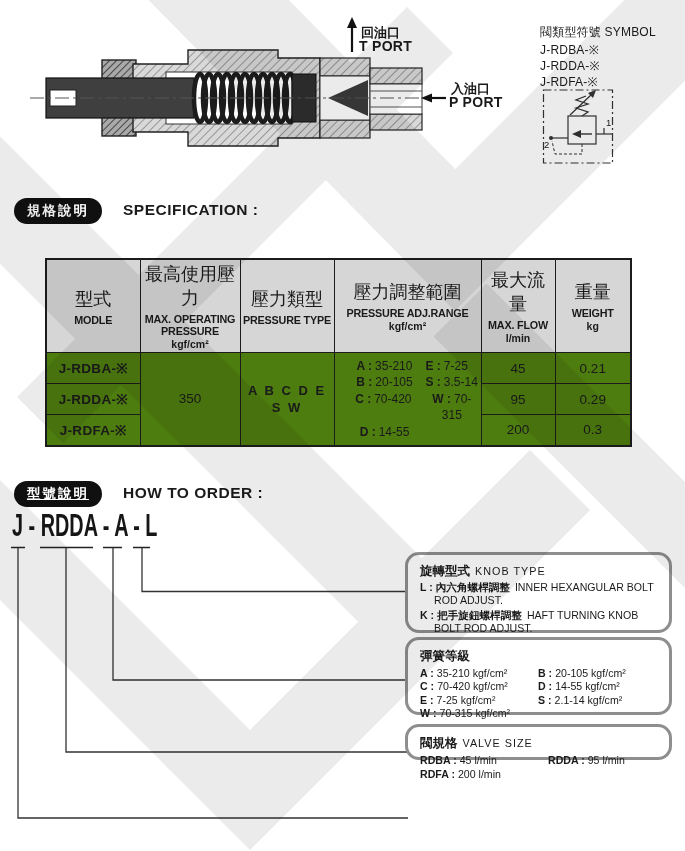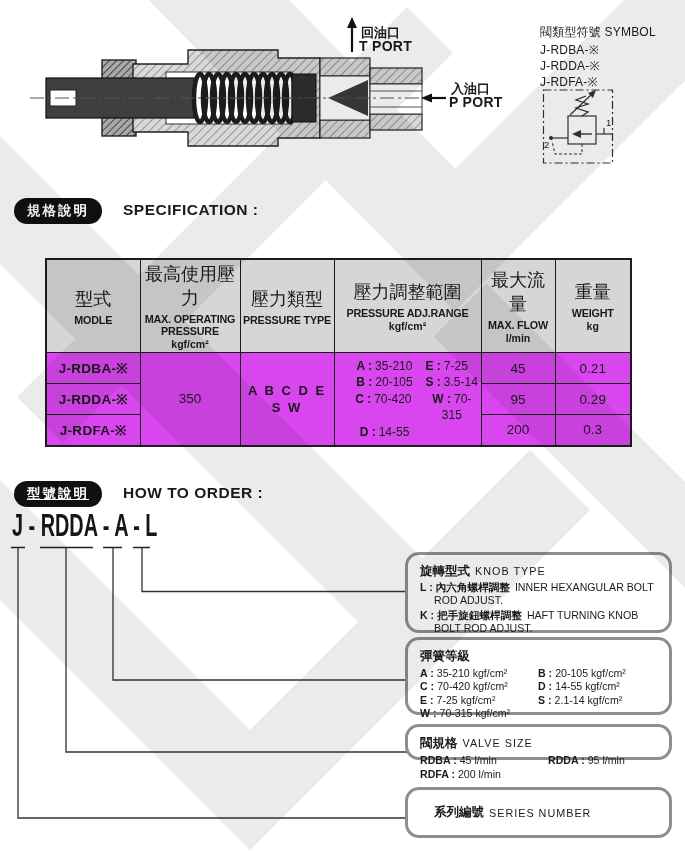--- a/index.html
+++ b/index.html
@@ -21,21 +21,21 @@
   .pill{background:#101010;color:#fff;font-weight:bold;font-size:13.5px;letter-spacing:2px;
         padding:4px 13px;border-radius:13px;z-index:2;white-space:nowrap;}
   .sec-head{font-weight:bold;font-size:15.5px;letter-spacing:.5px;z-index:2;white-space:nowrap;}
 
   
   table.spec{position:absolute;left:45px;top:258px;z-index:2;border-collapse:collapse;
              table-layout:fixed;width:585px;background:#fff;}
   table.spec,table.spec th,table.spec td{border:1px solid #1c1c1c;}
   table.spec{border:2px solid #1c1c1c;}
   table.spec th{background:#d6d6d6;font-weight:normal;vertical-align:middle;padding:2px;}
-  table.spec td{vertical-align:middle;text-align:center;font-size:13.5px;background:#d946ef;}
+  table.spec td{vertical-align:middle;text-align:center;font-size:13.5px;background:#4d7c0f;}
   td.model{background:#e9e9e9;font-weight:bold;font-size:13px;letter-spacing:.3px;}
   td.range{background:#e9e9e9;text-align:left;padding:4px 0 4px 9px;}
   .hdr-zh{font-size:18px;margin-bottom:3px;}
   .hdr-en{font-weight:bold;font-size:10.8px;letter-spacing:-.2px;line-height:12px;}
   .hdr-sub{font-weight:bold;font-size:10.5px;margin-top:1px;}
   th{text-align:center;}
   .ptype{font-weight:bold;font-size:13px;letter-spacing:2px;line-height:17px;}
   .rline{display:flex;font-size:12px;line-height:16.5px;}
   .rline .c1{width:82px;}
   .rline b{font-weight:bold;margin-right:3px;}
@@ -272,24 +272,20 @@
 
   <div class="obox" style="top:724px;height:36px;">
     <div><span class="t-zh">閥規格</span><span class="t-en">VALVE SIZE</span></div>
     <div class="gv">
       <span><b>RDBA :</b><span>45 l/min</span></span>
       <span><b>RDDA :</b><span>95 l/min</span></span>
       <span><b>RDFA :</b><span>200 l/min</span></span>
     </div>
   </div>
 
-  <div class="obox series-box" style="top:787px;height:51px;">
-    <span class="t-zh">系列編號</span>
-    <span class="t-en">SERIES NUMBER</span>
-  </div>
 
   <svg class="wm" width="685" height="851" viewBox="0 0 685 851">
     <g stroke="#ebebeb" fill="none">
       <path d="M130,-90 L455,240 L775,-80" stroke-width="100"></path>
       <path d="M40,420 L430,30" stroke-width="65"></path>
       <path d="M-80,120 L420,620" stroke-width="90"></path>
       <path d="M-60,480 L250,790 L560,480" stroke-width="85"></path>
       <path d="M460,310 L720,570" stroke-width="75"></path>
     </g>
   </svg>

